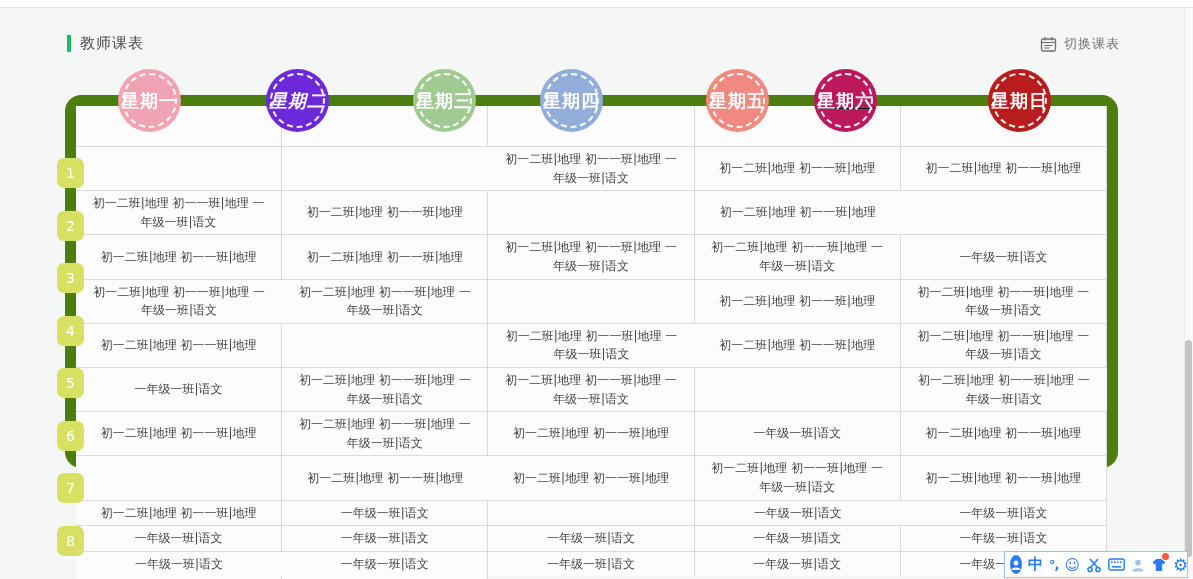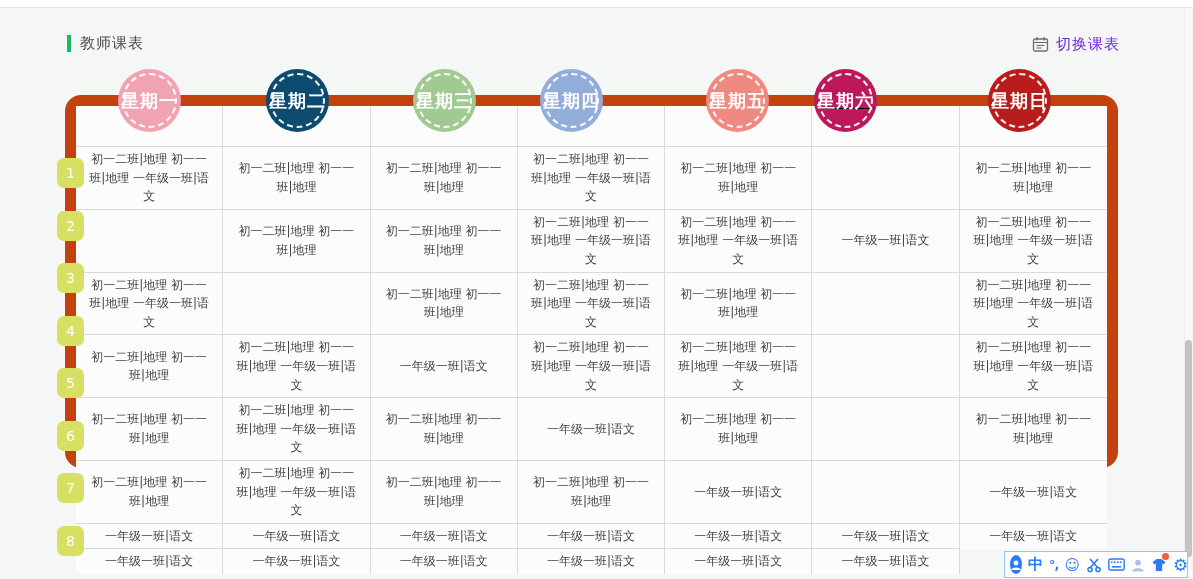--- a/index.html
+++ b/index.html
@@ -6,26 +6,26 @@
   html,body { width:1193px; height:579px; overflow:hidden; }
   body { font-family:"DejaVu Sans","Liberation Sans",sans-serif; background:#f5f6f6; position:relative; }
 
   .top-strip { position:absolute; left:0; top:0; width:1193px; height:8px; background:#ffffff; border-bottom:1px solid #e4e4e4; }
 
   .title-wrap { position:absolute; left:67px; top:34px; display:flex; align-items:center; gap:9px; }
   .title-bar { width:4px; height:17px; background:#1cbb63; }
   .title-text { font-size:15px; color:#4a4a4a; letter-spacing:1px; }
 
   .switch-btn { position:absolute; right:73px; top:35px; display:flex; align-items:center; gap:7px; cursor:pointer; }
-  .switch-btn span { font-size:15px; color:#6d28d9; letter-spacing:1px; }
+  .switch-btn span { font-size:13px; color:#737373; letter-spacing:1px; }
 
   
   .frame { position:absolute; left:65px; top:95px; width:1053px; height:373px;
-           border:11px solid #c2410c; border-radius:16px; background:#fcfcfc;
-           display:grid; grid-template-columns:repeat(7,1fr); grid-template-rows:41px repeat(8,1fr); }
+           border:11px solid #4d7c0f; border-radius:16px; background:#fcfcfc;
+           display:grid; grid-template-columns:repeat(5,1fr); grid-template-rows:41px repeat(8,1fr); }
   .cell { border-right:1px solid #dadada; border-bottom:1px solid #dadada;
           display:flex; align-items:center; justify-content:center; text-align:center;
           font-size:12px; color:#3f3f3f; line-height:1.55; padding:3px 12px; background:#fcfcfc; }
   .cell:nth-child(7n) { border-right:none; }
   .cell.last-row { border-bottom:none; }
   .cell.head { padding:0; }
 
   
   .day { position:absolute; top:69px; width:63px; height:63px; border-radius:50%;
          display:flex; align-items:center; justify-content:center; z-index:3; }
@@ -142,21 +142,21 @@
   <div class="cell last-row">一年级一班|语文</div>
   <div class="cell last-row">一年级一班|语文</div>
   <div class="cell last-row">一年级一班|语文</div>
   <div class="cell last-row">一年级一班|语文</div>
   <div class="cell last-row">一年级一班|语文</div>
 </div>
 
 <div class="day" style="left: 118px; background-color: rgb(242, 163, 179);">
     <span>星期一</span>
   </div>
-<div class="day" style="left: 266px; background-color: #0c4a6e;">
+<div class="day" style="left: 266px; background-color: #6d28d9; font-style: italic;">
     <span>星期二</span>
   </div>
 <div class="day" style="left: 413px; background-color: rgb(160, 202, 146); text-align: center;">
     <span>星期三</span>
   </div>
 <div class="day" style="left: 540px; background-color: rgb(146, 173, 217);">
     <span>星期四</span>
   </div>
 <div class="day" style="left: 706px; background-color: rgb(240, 137, 127);">
     <span>星期五</span>

